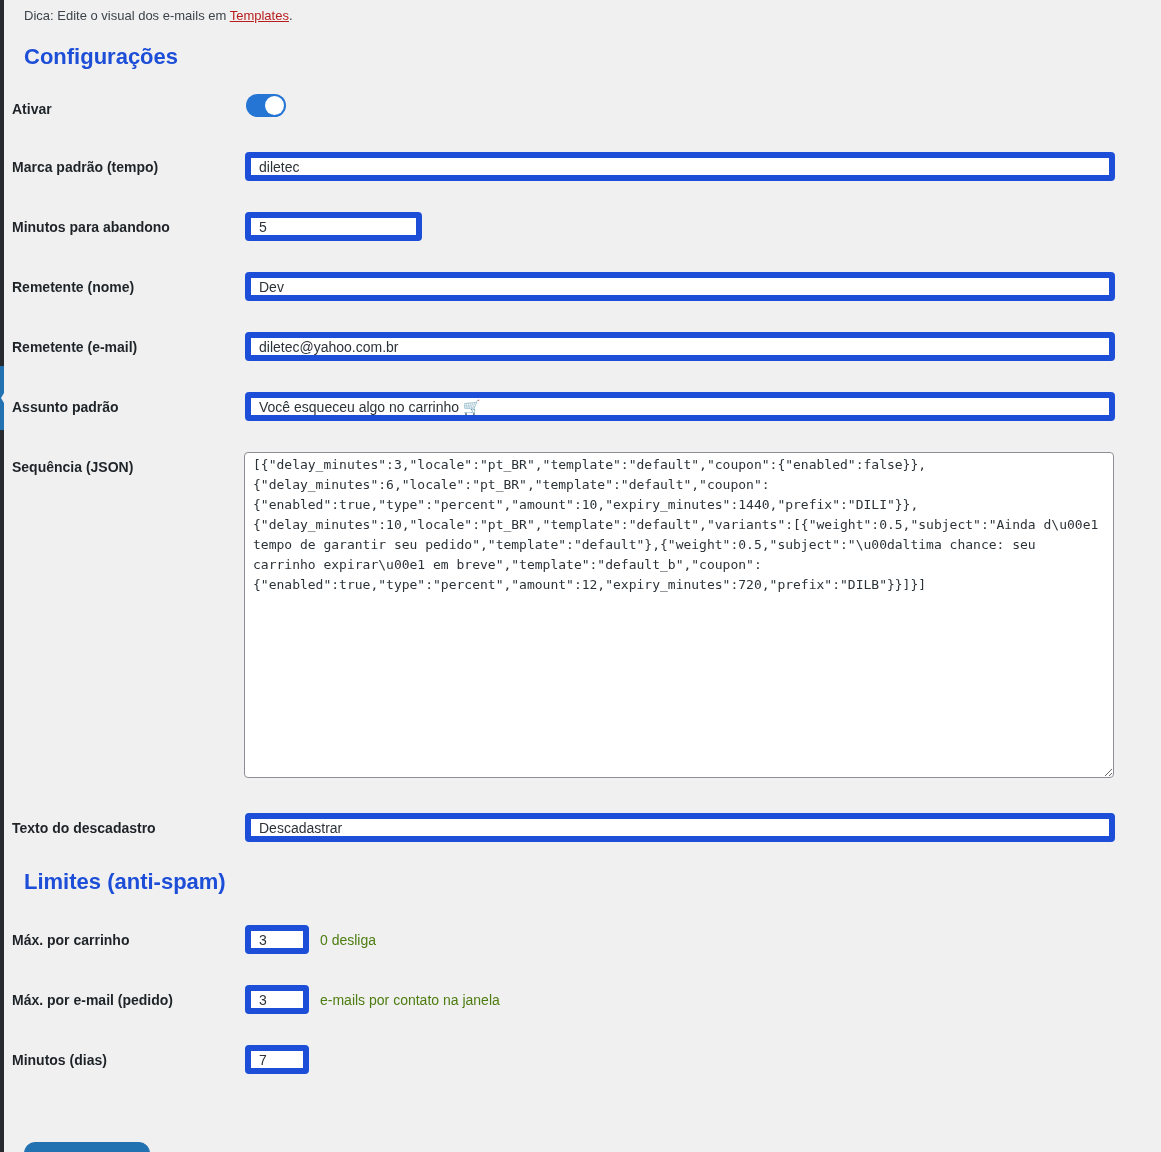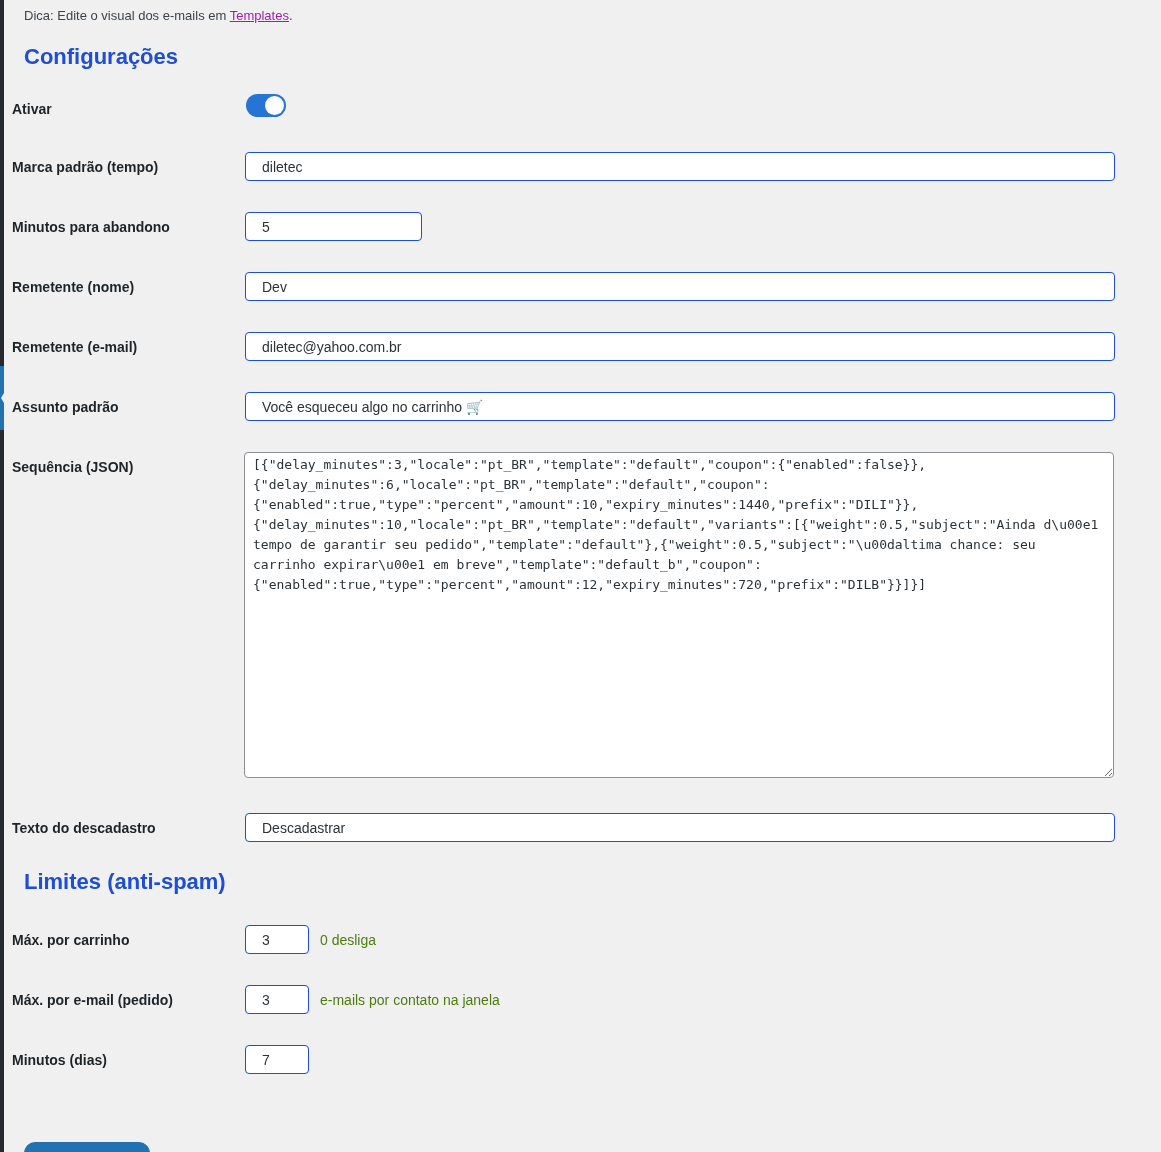--- a/index.html
+++ b/index.html
@@ -25,38 +25,38 @@
     position: absolute; right: 0; top: 27px; width: 0; height: 0;
     border-top: 5px solid transparent;
     border-bottom: 5px solid transparent;
     border-right: 3px solid #f0f0f1;
   }
 
   .tip {
     position: absolute; left: 24px; top: 8px;
     font-size: 13px; color: #3c434a;
   }
-  .tip a { color: #a21caf; cursor: pointer; }
+  .tip a { color: #b91c1c; cursor: pointer; }
 
   h2.section {
     position: absolute; left: 24px;
     font-size: 22px; font-weight: 600; color: #1d4ed8;
   }
 
   .row { position: absolute; left: 0; width: 1161px; }
   .lbl {
     position: absolute; left: 12px; top: 7px;
     font-size: 14px; font-weight: 600; color: #1d2327; line-height: 16px;
   }
   .lbl.top { top: 7px; }
 
   input.txt {
     position: absolute; left: 245px; top: 0;
-    height: 29px; padding: 0 16px;
-    border: 1px solid #1d4ed8; border-radius: 4px;
+    height: 29px; padding: 0 8px;
+    border: 6px solid #1d4ed8; border-radius: 4px;
     background: #fff; color: #2c3338;
     font-family: "Liberation Sans", sans-serif; font-size: 14px;
     outline: none;
   }
   input.wide  { width: 870px; }
   input.med   { width: 177px; }
   input.small { width: 64px; }
 
   .desc {
     position: absolute; left: 320px; top: 7px;

